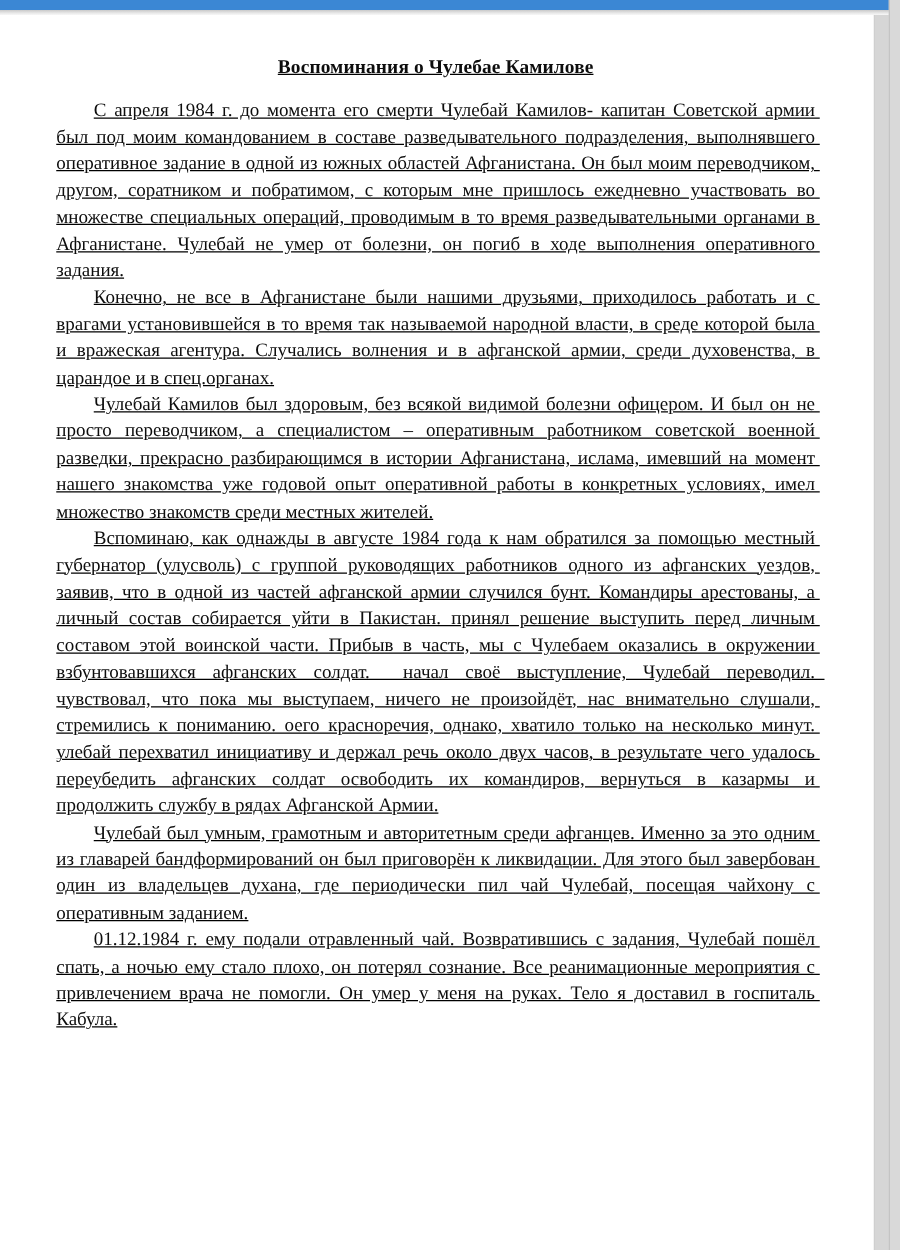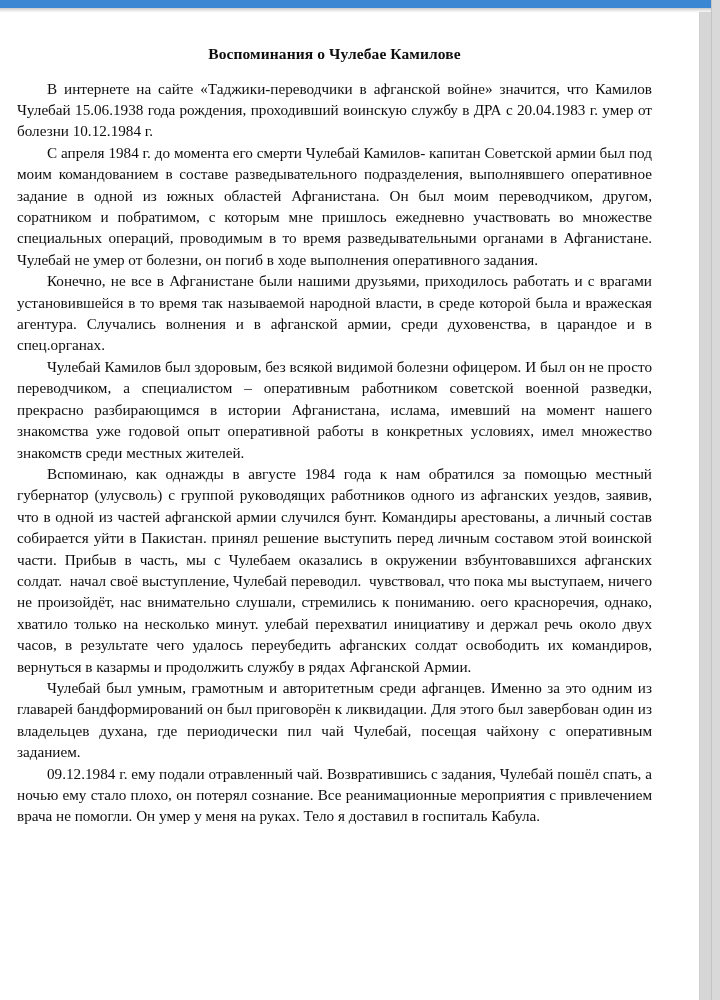--- a/index.html
+++ b/index.html
@@ -51,21 +51,22 @@
     left: 0;
     width: 700px;
     height: 988px;
     background: #ffffff;
     border-right: 1px solid #cfcfcf;
     box-sizing: border-box;
     padding: 0;
     overflow: hidden;
   }
   .page-inner {
-    padding: 33px 47px 0 17px;
+    padding: 33px 47px 0 45px;
+    text-decoration: underline;
   }
 
   .doc-title {
     text-align: center;
     font-weight: bold;
     font-size: 15.5px;
     line-height: 1.2;
     margin: 0 0 14px 0;
     color: #0d0d0d;
     letter-spacing: 0.1px;
@@ -90,24 +91,23 @@
 
   <div class="top-bar"></div>
   <div class="top-bar-shadow"></div>
   <div class="gutter-right"></div>
 
   <div class="page">
     <div class="page-inner">
 
       <h1 class="doc-title">Воспоминания о Чулебае Камилове</h1>
 
-      <p class="para">В интернете на сайте «Таджики-переводчики в афганской войне» значится, что Камилов Чулебай 15.06.1938 года рождения, проходивший воинскую службу в ДРА с 20.04.1983 г. умер от болезни 10.12.1984 г.</p>
       <p class="para">С апреля 1984 г. до момента его смерти Чулебай Камилов- капитан Советской армии был под моим командованием в составе разведывательного подразделения, выполнявшего оперативное задание в одной из южных областей Афганистана. Он был моим переводчиком, другом, соратником и побратимом, с которым мне пришлось ежедневно участвовать во множестве специальных операций, проводимым в то время разведывательными органами в Афганистане. Чулебай не умер от болезни, он погиб в ходе выполнения оперативного задания.</p>
       <p class="para">Конечно, не все в Афганистане были нашими друзьями, приходилось работать и с врагами установившейся в то время так называемой народной власти, в среде которой была и вражеская агентура. Случались волнения и в афганской армии, среди духовенства, в царандое и в спец.органах.</p>
       <p class="para">Чулебай Камилов был здоровым, без всякой видимой болезни офицером. И был он не просто переводчиком, а специалистом – оперативным работником советской военной разведки, прекрасно разбирающимся в истории Афганистана, ислама, имевший на момент нашего знакомства уже годовой опыт оперативной работы в конкретных условиях, имел множество знакомств среди местных жителей.</p>
       <p class="para">Вспоминаю, как однажды в августе 1984 года к нам обратился за помощью местный губернатор (улусволь) с группой руководящих работников одного из афганских уездов, заявив, что в одной из частей афганской армии случился бунт. Командиры арестованы, а личный состав собирается уйти в Пакистан. принял решение выступить перед личным составом этой воинской части. Прибыв в часть, мы с Чулебаем оказались в окружении взбунтовавшихся афганских солдат.  начал своё выступление, Чулебай переводил.  чувствовал, что пока мы выступаем, ничего не произойдёт, нас внимательно слушали, стремились к пониманию. оего красноречия, однако, хватило только на несколько минут. улебай перехватил инициативу и держал речь около двух часов, в результате чего удалось переубедить афганских солдат освободить их командиров, вернуться в казармы и продолжить службу в рядах Афганской Армии.</p>
       <p class="para">Чулебай был умным, грамотным и авторитетным среди афганцев. Именно за это одним из главарей бандформирований он был приговорён к ликвидации. Для этого был завербован один из владельцев духана, где периодически пил чай Чулебай, посещая чайхону с оперативным заданием.</p>
-      <p class="para">09.12.1984 г. ему подали отравленный чай. Возвратившись с задания, Чулебай пошёл спать, а ночью ему стало плохо, он потерял сознание. Все реанимационные мероприятия с привлечением врача не помогли. Он умер у меня на руках. Тело я доставил в госпиталь Кабула.</p>
+      <p class="para">01.12.1984 г. ему подали отравленный чай. Возвратившись с задания, Чулебай пошёл спать, а ночью ему стало плохо, он потерял сознание. Все реанимационные мероприятия с привлечением врача не помогли. Он умер у меня на руках. Тело я доставил в госпиталь Кабула.</p>
 
     </div>
   </div>
 
 </div>
 
 </body></html>

